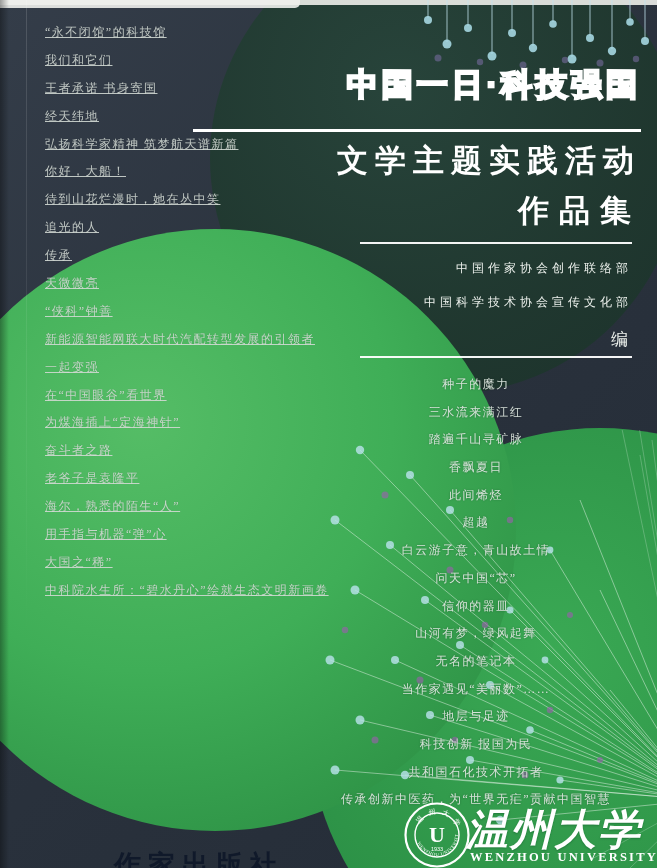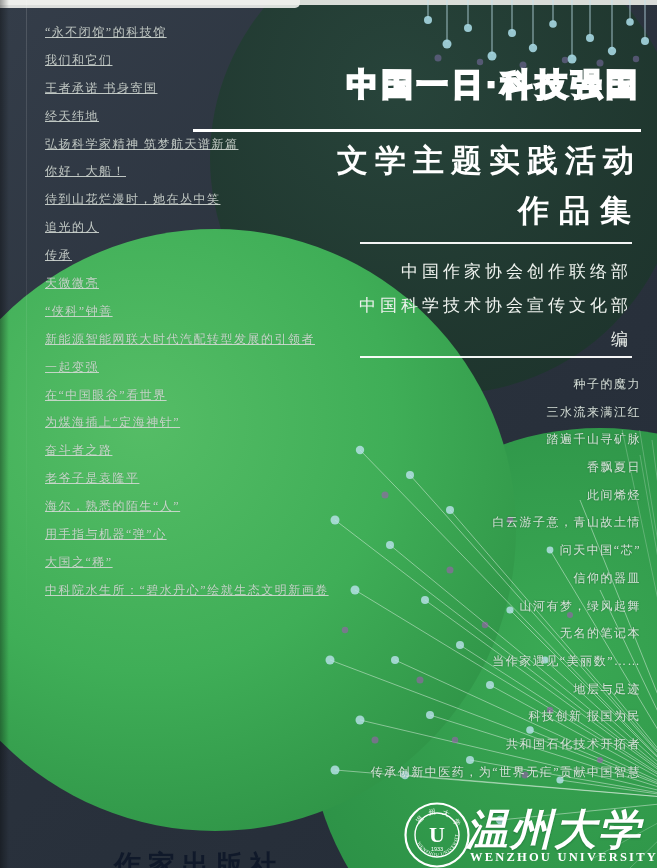--- a/index.html
+++ b/index.html
@@ -30,21 +30,21 @@
   .left-shade{left:0;top:0;width:9px;height:868px;background:linear-gradient(90deg,rgba(0,0,0,.35),rgba(0,0,0,0));}
   .spine-crease{left:26px;top:0;width:1px;height:640px;background:linear-gradient(180deg,rgba(255,255,255,.14),rgba(255,255,255,0));}
   
   .left-list{left:45px;top:19px;width:330px;z-index:5;}
   .left-list .t{
     height:27.9px;line-height:27.9px;font-size:12px;letter-spacing:1.5px;
     color:rgba(218,226,220,.85);white-space:nowrap;
     text-shadow:0 0 1px rgba(0,0,0,.2);
     text-decoration:underline;
   }
-  .right-list{right:16px;top:371px;width:330px;text-align:right;z-index:5;}
+  .right-list{right:16px;top:371px;width:330px;text-align:center;z-index:5;}
   .right-list .t{
     height:27.7px;line-height:27.7px;font-size:12px;letter-spacing:1.5px;
     color:rgba(228,235,229,.92);white-space:nowrap;
     text-shadow:0 0 2px rgba(20,40,30,.4);
   }
   .main-title{
     right:16px;top:64px;width:500px;text-align:right;z-index:6;
     font-family:"Liberation Sans",sans-serif;font-weight:bold;
     font-size:31px;letter-spacing:4px;color:#ffffff;
     -webkit-text-stroke:2.5px #ffffff;white-space:nowrap;
@@ -54,21 +54,21 @@
   .rule2{right:25px;top:242px;width:272px;height:2px;opacity:.95;}
   .rule3{right:25px;top:356px;width:272px;height:2px;opacity:.95;}
   .subtitle1,.subtitle2{
     right:16px;text-align:right;width:450px;z-index:6;color:#fff;
     font-family:Liberation Mono, monospace;font-weight:bold;
     font-size:31px;letter-spacing:7px;white-space:nowrap;
   }
   .subtitle1{top:140px;}
   .subtitle2{top:190px;letter-spacing:10px;}
   .org{right:25px;text-align:right;width:420px;z-index:6;color:#eef2ee;
-    font-size:17px;letter-spacing:4px;white-space:nowrap;}
+    font-size:12px;letter-spacing:4px;white-space:nowrap;}
   .org1{top:260px;}
   .org2{top:294px;}
   .editor-suffix{top:328px;right:27px;text-align:right;width:200px;z-index:6;
     color:#eef2ee;font-size:17px;letter-spacing:2px;}
   
   .univ-cn{
     left:466px;top:802px;z-index:7;color:#ffffff;
     font-size:42px;font-weight:bold;font-style:italic;letter-spacing:2px;
     font-family:"DejaVu Serif",serif;white-space:nowrap;
     text-shadow:0 1px 2px rgba(0,60,30,.35);
@@ -238,20 +238,21 @@
     <div class="t">大国之“稀”</div>
     <div class="t">中科院水生所：“碧水丹心”绘就生态文明新画卷</div>
   </div>
 
 <div class="layer right-list">
     <div class="t">种子的魔力</div>
     <div class="t">三水流来满江红</div>
     <div class="t">踏遍千山寻矿脉</div>
     <div class="t">香飘夏日</div>
     <div class="t">此间烯烃</div>
+    <div class="t">超越</div>
     <div class="t">白云游子意，青山故土情</div>
     <div class="t">问天中国“芯”</div>
     <div class="t">信仰的器皿</div>
     <div class="t">山河有梦，绿风起舞</div>
     <div class="t">无名的笔记本</div>
     <div class="t">当作家遇见“美丽数”……</div>
     <div class="t">地层与足迹</div>
     <div class="t">科技创新 报国为民</div>
     <div class="t">共和国石化技术开拓者</div>
     <div class="t">传承创新中医药，为“世界无疟”贡献中国智慧</div>

